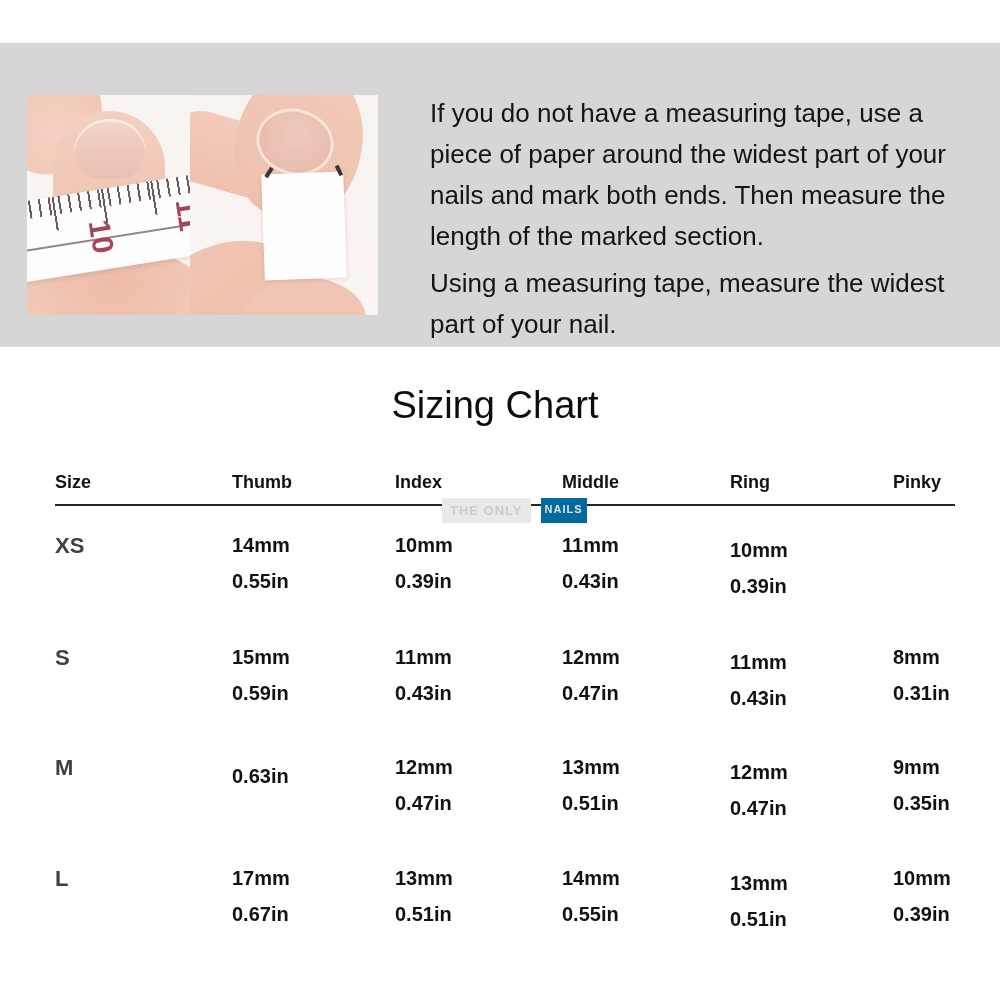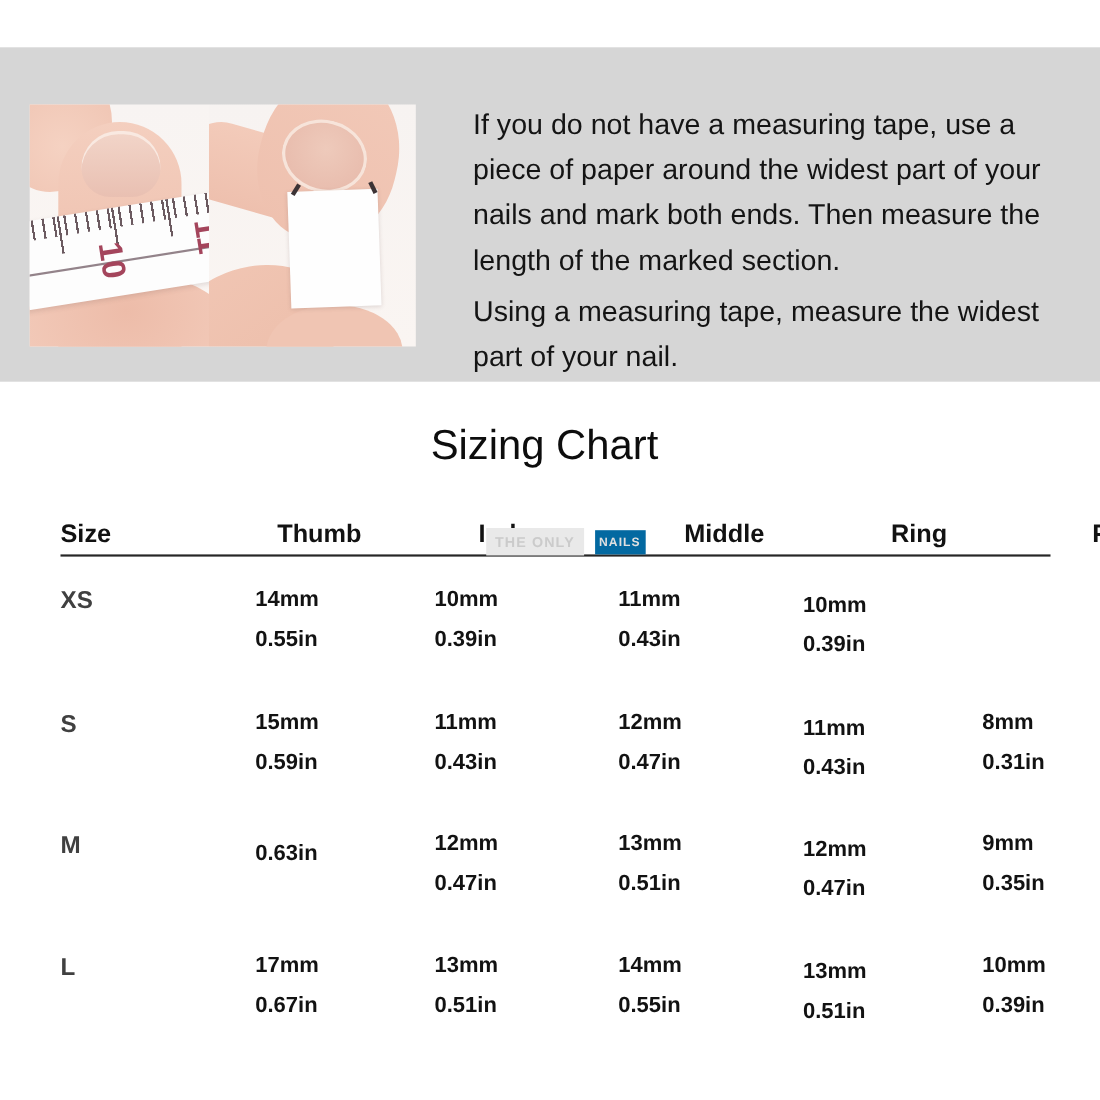--- a/index.html
+++ b/index.html
@@ -40,23 +40,23 @@
   .rp-mark-left{left:77px;top:72px;transform:rotate(32deg);}
   .rp-mark-right{left:147px;top:70px;transform:rotate(-26deg);}
 
   
   .instructions{position:absolute;left:430px;top:93px;width:560px;font-size:26px;line-height:41px;color:#141414;}
   .instructions p{margin:0;white-space:pre-line;}
   .instructions p + p{margin-top:6px;}
 
   
   .chart-title{position:absolute;left:0;top:384px;width:990px;text-align:center;font-size:38px;font-weight:normal;color:#0d0d0d;}
-  .thead{position:absolute;left:55px;top:472px;width:905px;display:grid;grid-template-columns:177px 163px 167px 168px 163px 1fr;font-size:23px;font-weight:bold;color:#121212;gap:20px;}
+  .thead{position:absolute;left:55px;top:472px;width:905px;display:grid;grid-template-columns:177px 163px 167px 168px 163px 1fr;font-size:18px;font-weight:bold;color:#121212;}
   .divider{position:absolute;left:55px;top:504px;width:900px;height:2px;background:#262626;}
-  .watermark{position:absolute;left:442px;top:480px;display:flex;align-items:center;z-index:5;}
+  .watermark{position:absolute;left:442px;top:498px;display:flex;z-index:5;}
   .wm-box{background:#e9e9e9;color:#cbcbcb;font-size:13px;font-weight:bold;letter-spacing:1px;padding:5px 8px;}
   .wm-nails{background:#0369a1;color:#e0e0e0;font-size:11px;font-weight:bold;letter-spacing:1px;margin-left:10px;padding:5px 4px;}
   .trow{position:absolute;left:55px;width:905px;display:grid;grid-template-columns:177px 163px 167px 168px 163px 1fr;}
   .size-label{font-size:22px;font-weight:bold;padding-top:3px;color:#404040;}
   .cell .mm{font-size:20px;font-weight:bold;line-height:24px;padding-top:3px;}
   .cell .in{font-size:20px;font-weight:bold;line-height:24px;margin-top:12px;}
   .cell.ring{transform:translateY(5px);}
 </style>
 </head>
 <body>

